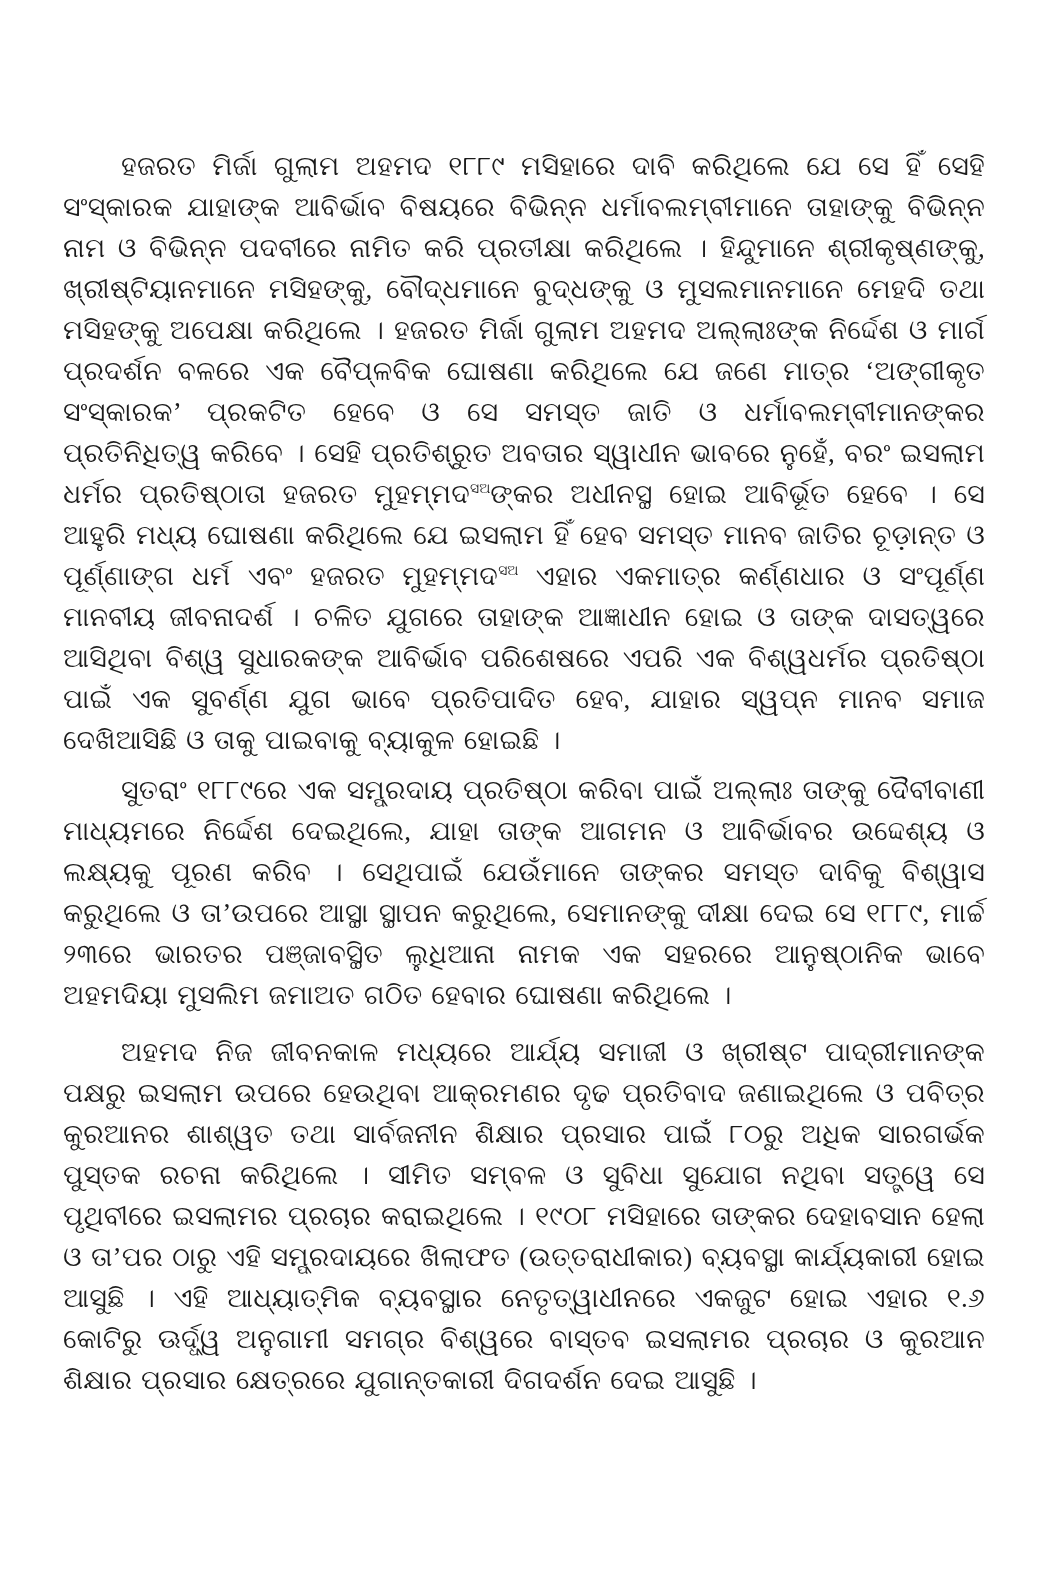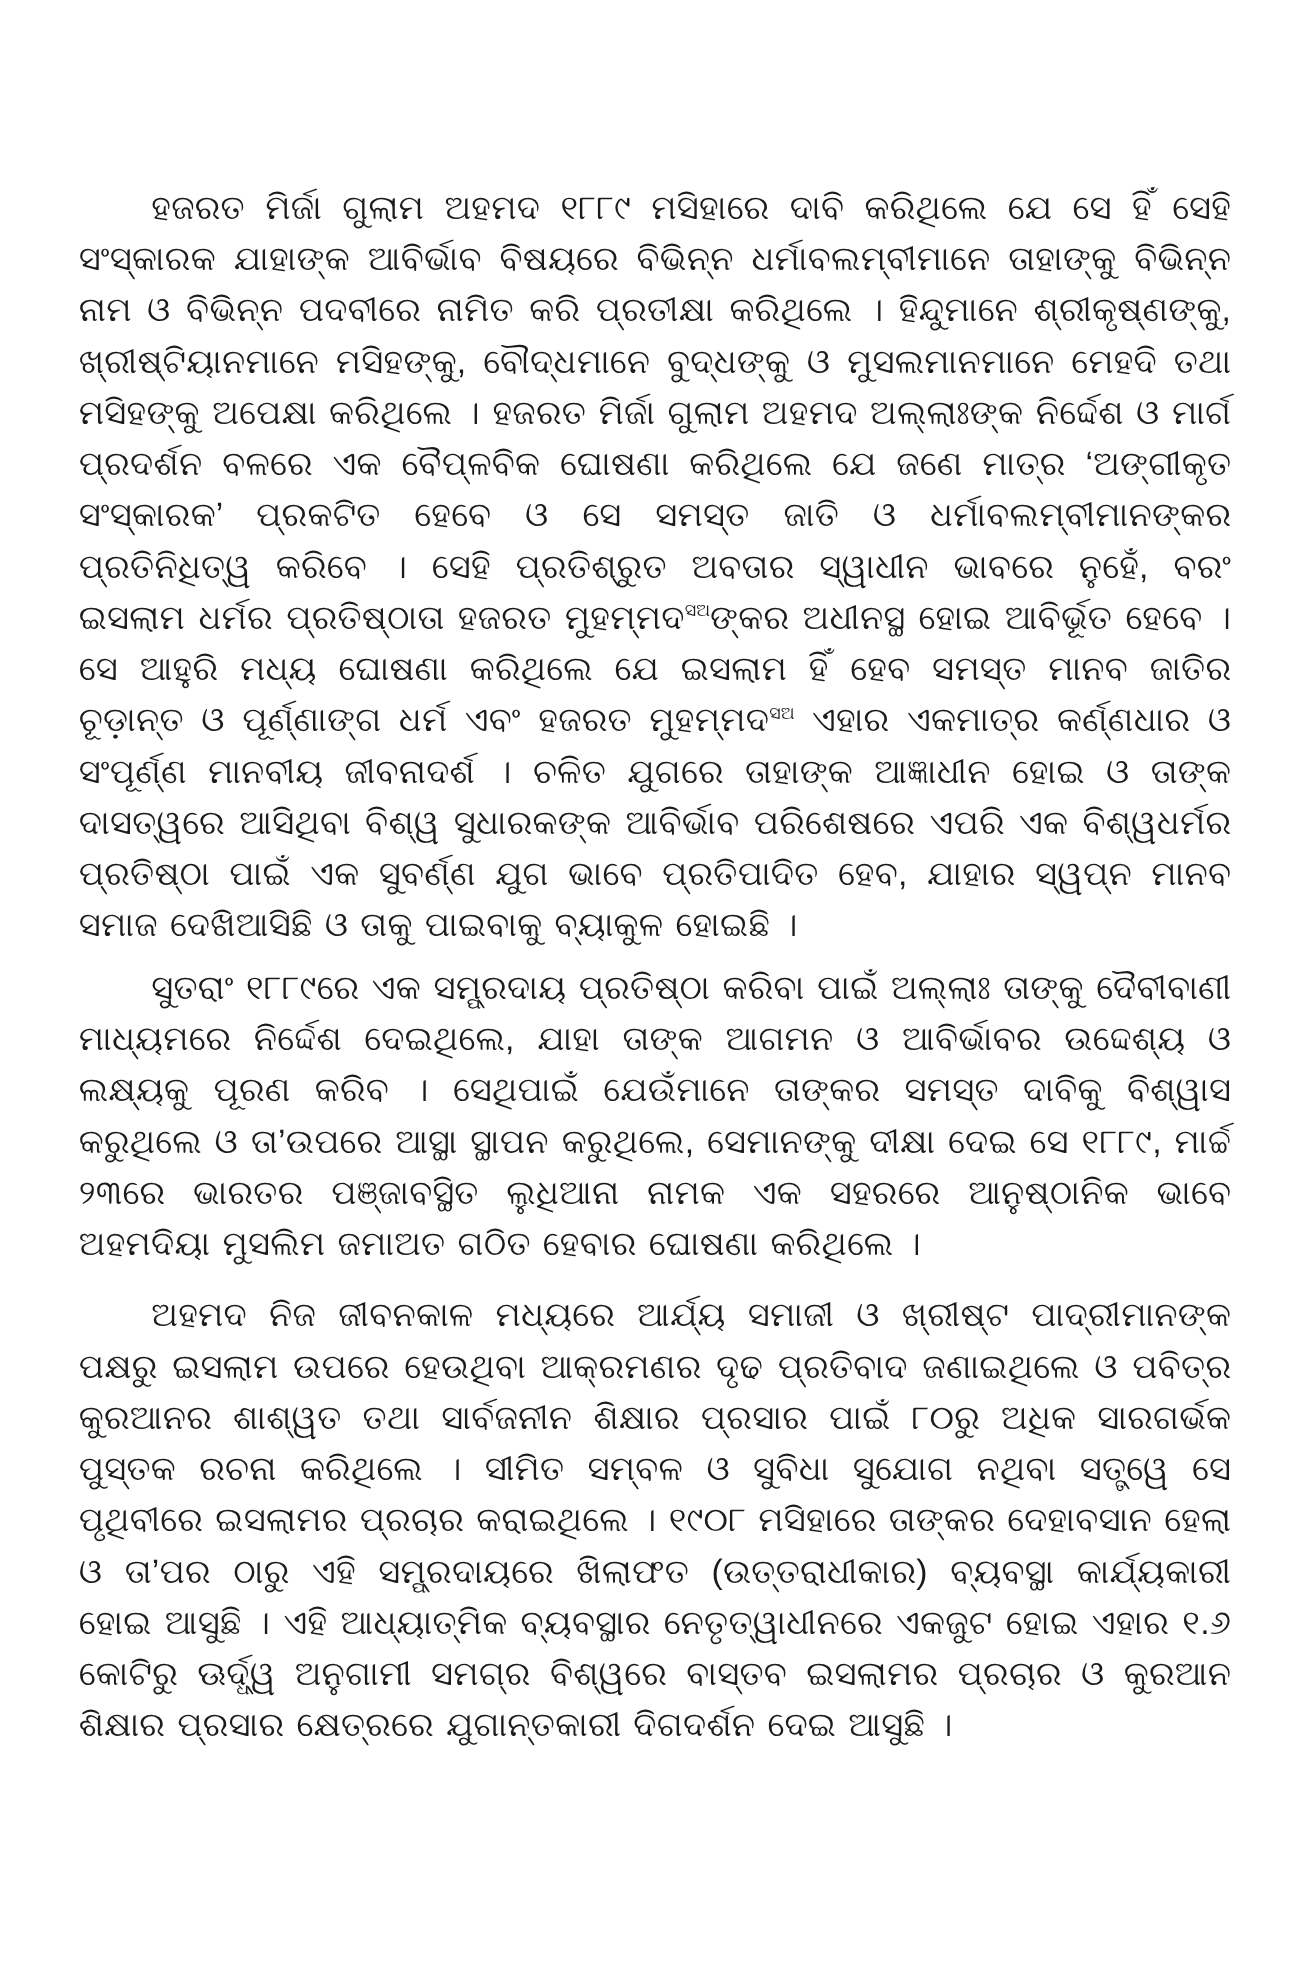--- a/index.html
+++ b/index.html
@@ -6,21 +6,21 @@
     margin: 0;
     padding: 0;
     background: #ffffff;
   }
   .page {
     position: relative;
     width: 1030px;
     height: 1575px;
     background: #ffffff;
     overflow: hidden;
-    font-family: Liberation Sans, sans-serif;
+    font-family: Liberation Serif, serif;
   }
   .text-column {
     position: absolute;
     left: 63px;
     top: 146px;
     width: 922px;
     font-size: 27px;
     line-height: 41px;
     color: #1b1b1b;
     text-align: justify;

